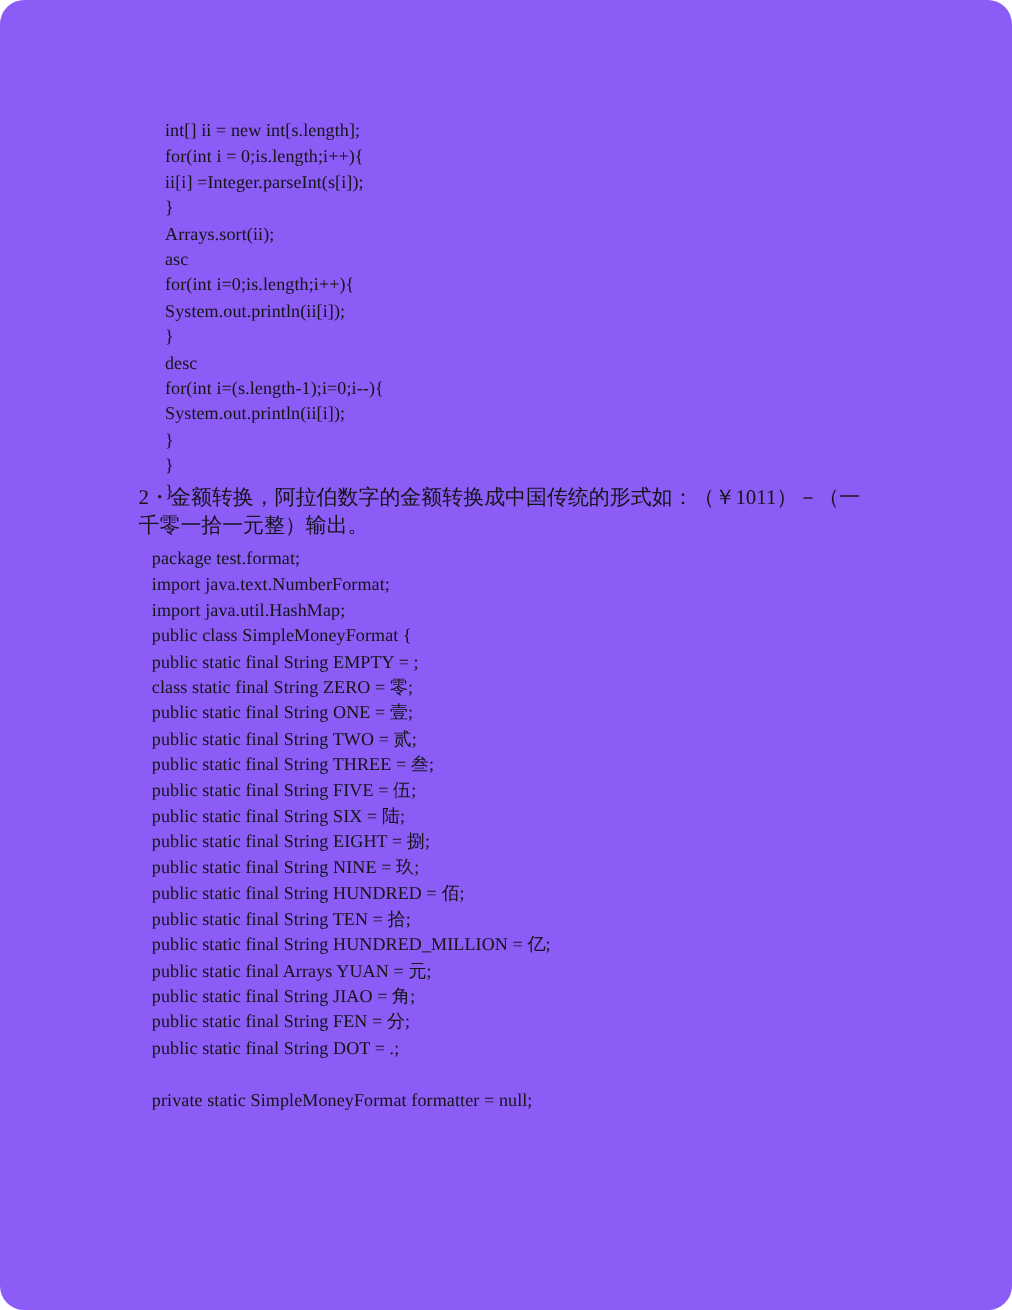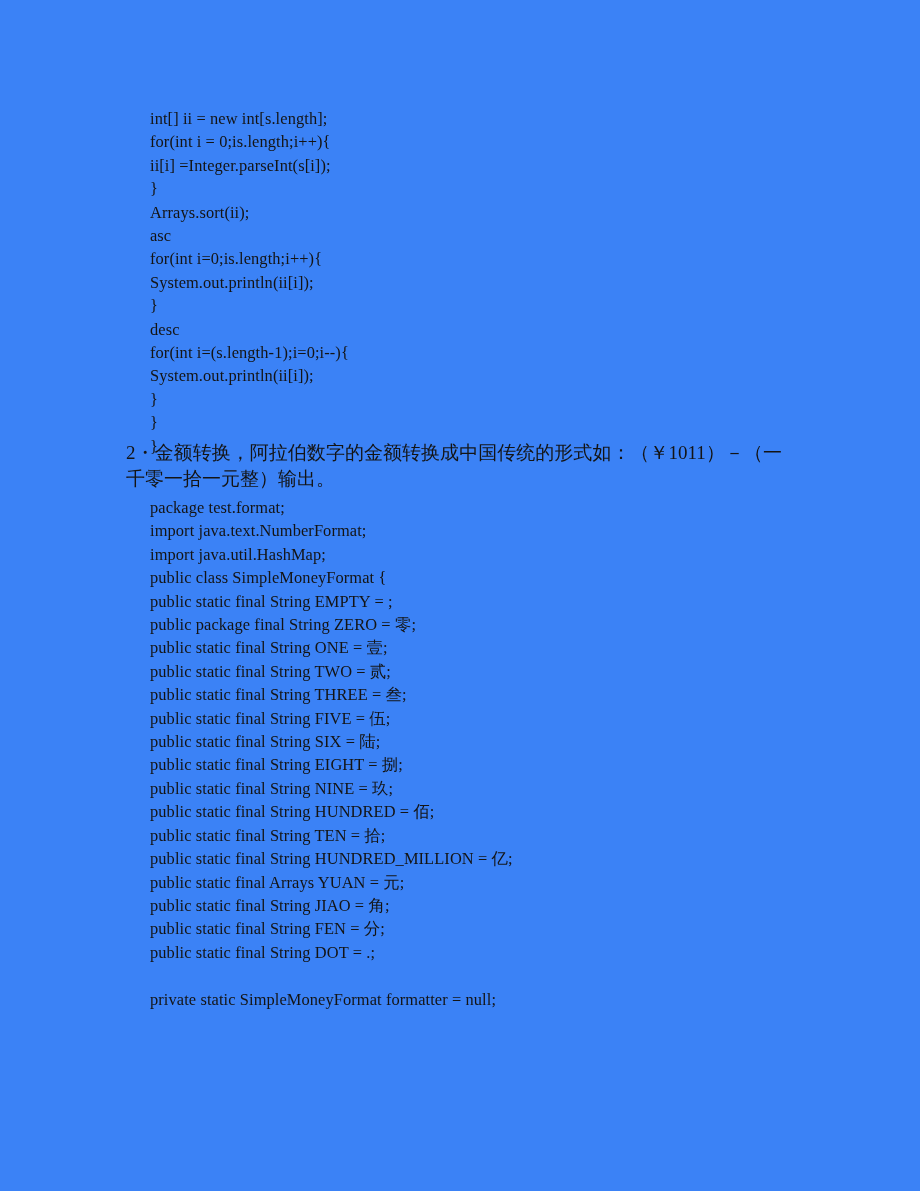--- a/index.html
+++ b/index.html
@@ -14,21 +14,22 @@
     position: relative;
     overflow: hidden;
     font-family: "Liberation Serif", "DejaVu Serif", serif;
     color: #1a1a1a;
     -webkit-font-smoothing: antialiased;
   }
 
   .page {
     position: absolute;
     inset: 0;
-    background: #3b82f6;
+    background: #8b5cf6;
+    border-radius: 22px;
   }
 
   
   #code-block-1 {
     position: absolute;
     left: 150px;
     top: 107px;
     width: 640px;
   }
   #code-block-1 .code-line {
@@ -52,21 +53,21 @@
     font-size: 19px;
     line-height: 25.5px;
     text-align: justify;
     text-justify: inter-character;
     color: #141414;
   }
 
   
   #code-block-2 {
     position: absolute;
-    left: 150px;
+    left: 138px;
     top: 496px;
     width: 660px;
   }
   #code-block-2 .code-line {
     font-family: "Liberation Serif", "DejaVu Serif", serif;
     font-size: 16.4px;
     line-height: 23.4px;
     white-space: pre;
     letter-spacing: 0.1px;
     color: #141414;
@@ -102,21 +103,21 @@
   <div id="problem-statement">
     <div class="para-text">2・金额转换，阿拉伯数字的金额转换成中国传统的形式如：（￥1011）－（一千零一拾一元整）输出。</div>
   </div>
 
   <div id="code-block-2">
       <div class="code-line">package test.format;</div>
       <div class="code-line">import java.text.NumberFormat;</div>
       <div class="code-line">import java.util.HashMap;</div>
       <div class="code-line">public class SimpleMoneyFormat {</div>
       <div class="code-line">public static final String EMPTY = ;</div>
-      <div class="code-line">public package final String ZERO = 零;</div>
+      <div class="code-line">class static final String ZERO = 零;</div>
       <div class="code-line">public static final String ONE = 壹;</div>
       <div class="code-line">public static final String TWO = 贰;</div>
       <div class="code-line">public static final String THREE = 叁;</div>
       <div class="code-line">public static final String FIVE = 伍;</div>
       <div class="code-line">public static final String SIX = 陆;</div>
       <div class="code-line">public static final String EIGHT = 捌;</div>
       <div class="code-line">public static final String NINE = 玖;</div>
       <div class="code-line">public static final String HUNDRED = 佰;</div>
       <div class="code-line">public static final String TEN = 拾;</div>
       <div class="code-line">public static final String HUNDRED_MILLION = 亿;</div>

